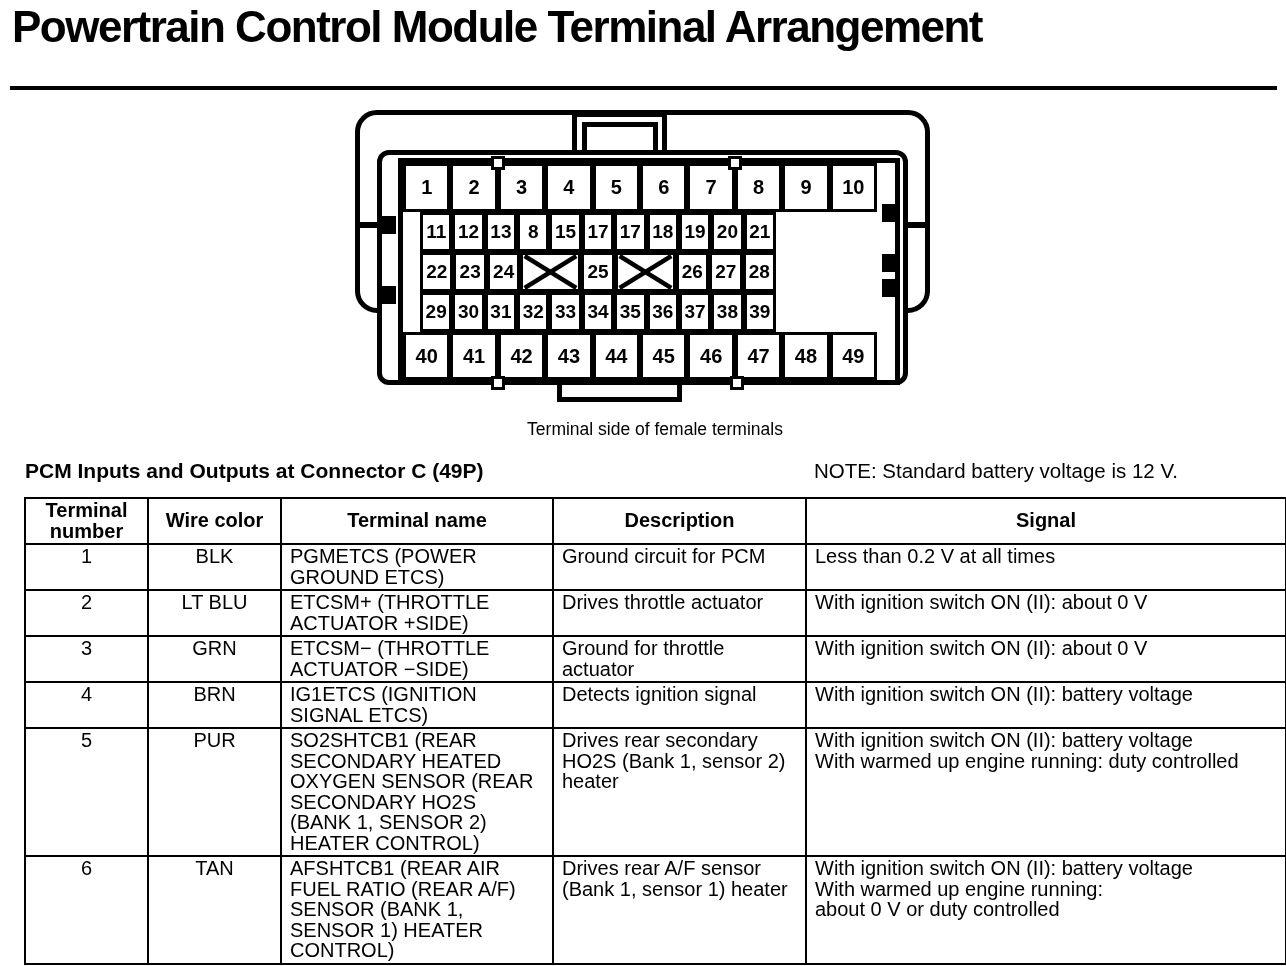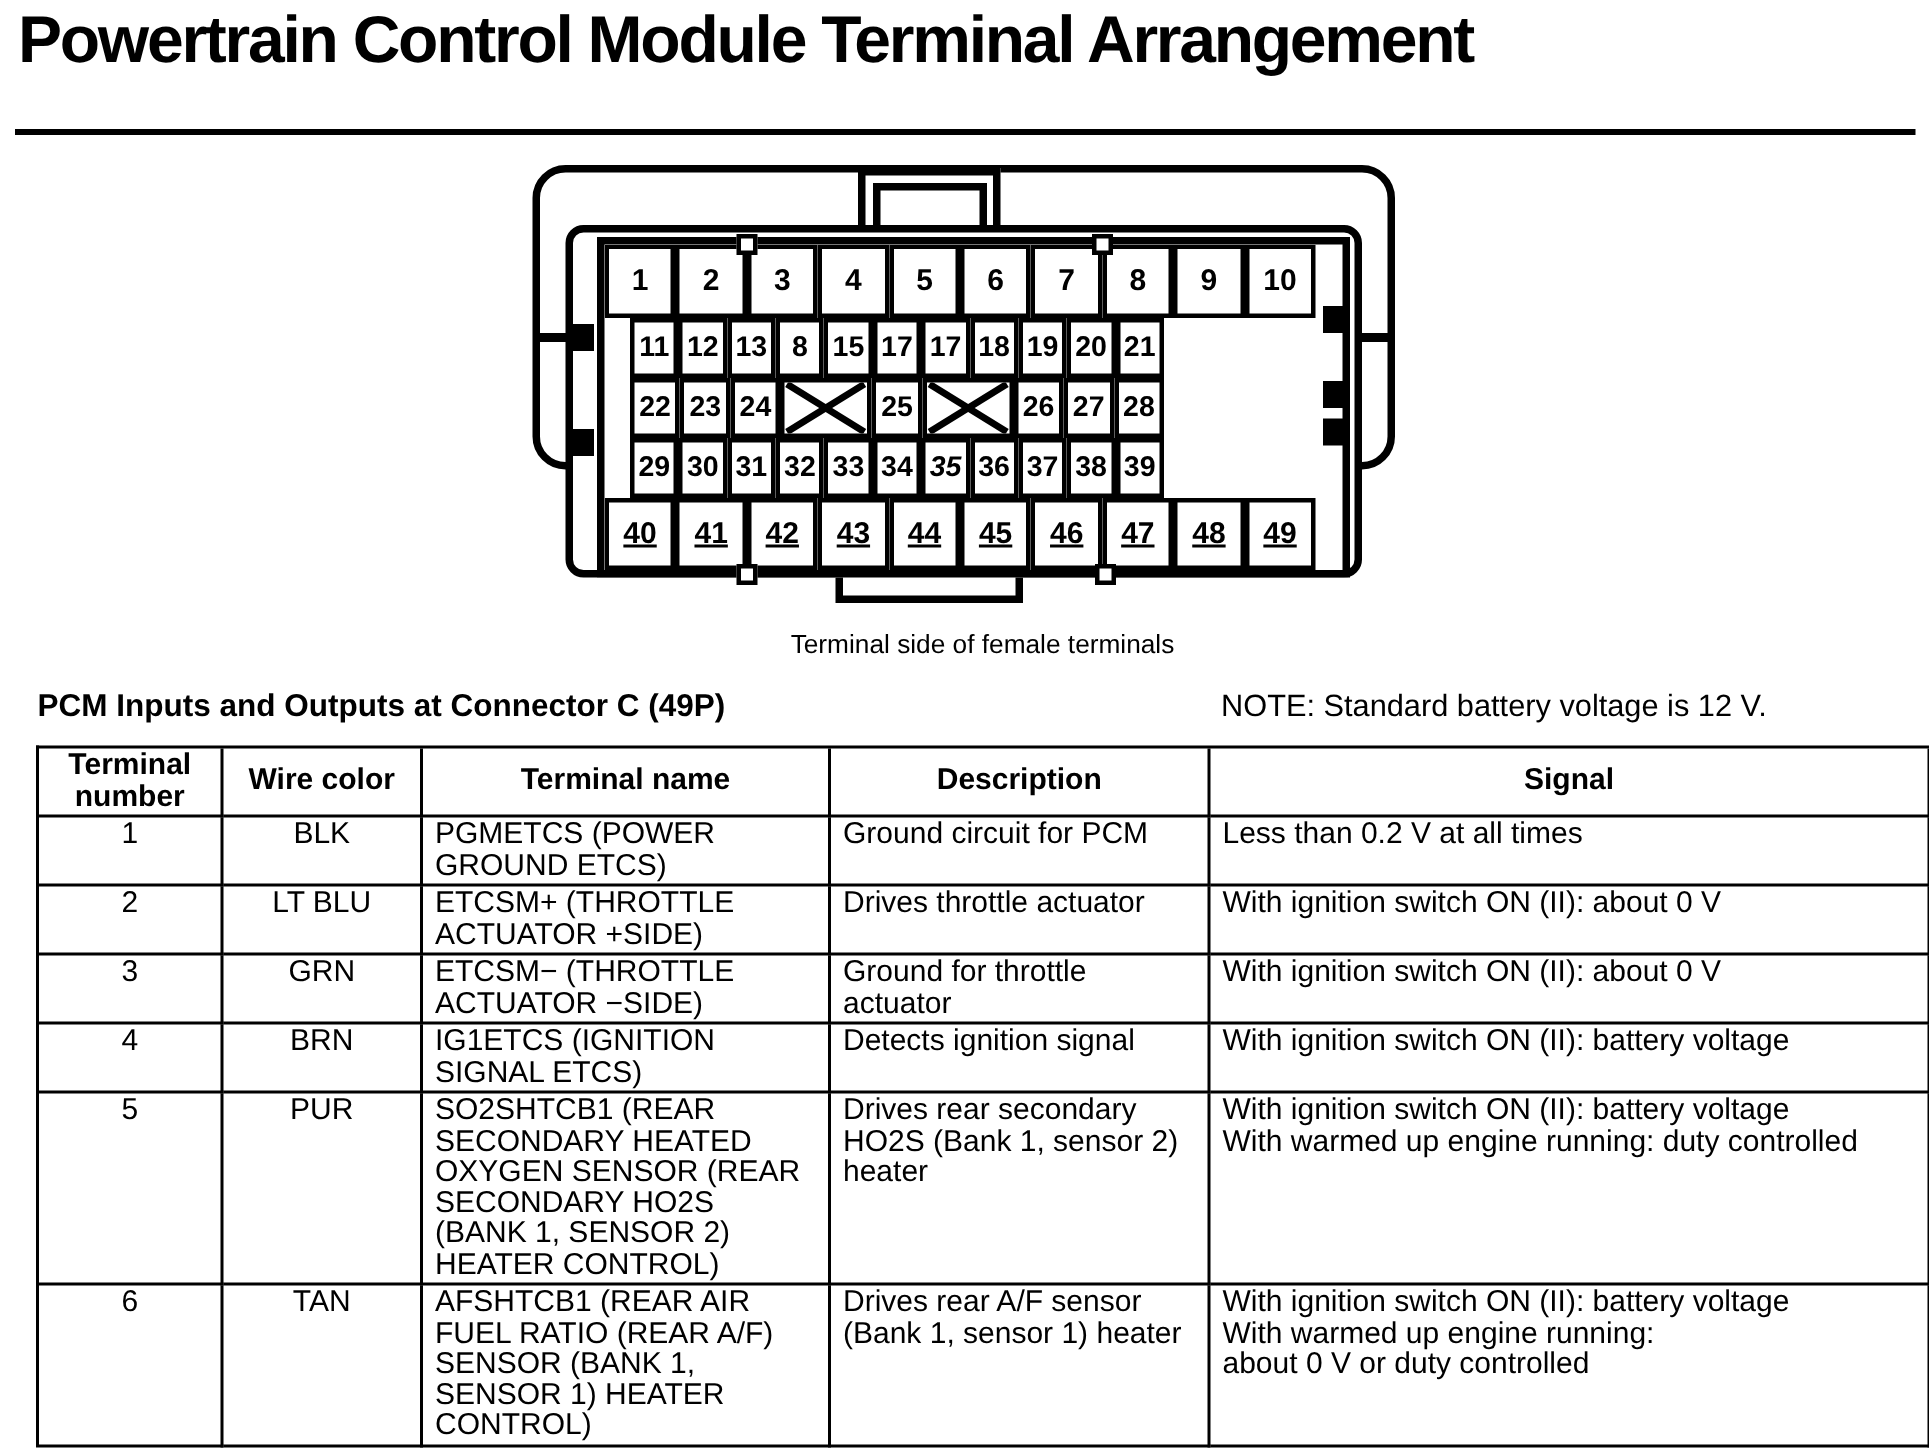--- a/index.html
+++ b/index.html
@@ -22,21 +22,21 @@
   .step-bar{background:#000;height:6px;}
   .sb-left{left:3px;top:112px;width:24px;}
   .sb-right{left:549px;top:112px;width:24px;}
   .tab-outer{left:217px;top:2px;width:95px;height:48px;border:5px solid #000;background:#fff;}
   .tab-inner{left:227px;top:12px;width:76px;height:38px;border:5px solid #000;background:#fff;}
   .inner-housing{left:22px;top:40px;width:531px;height:235px;border:5px solid #000;border-radius:12px;background:#fff;}
   .bottom-tab{left:202px;top:255px;width:125px;height:37px;border:5px solid #000;background:#fff;}
   .tblock{left:43px;top:48px;width:502px;height:227px;border:5px solid #000;background:#fff;overflow:hidden;}
   .trow{display:flex;width:356px;margin-left:17px;height:40px;}
   .trow.wide{width:474px;margin-left:0;height:49px;}
-  .trow:last-child{height:48px;text-decoration:underline;}
+  .trow:last-child{height:48px;}
   .tcell{
     border:3px solid #000;background:#fff;
     display:flex;align-items:center;justify-content:center;
     font-weight:bold;font-size:19px;
   }
   .trow.wide .tcell{font-size:20px;}
   .tcell.blocked{padding:0;}
   .tcell.blocked svg{width:100%;height:100%;display:block;}
   .notch{width:14px;height:14px;border:3px solid #000;background:#fff;}
   .n-t1{left:136px;top:46px;}
@@ -133,21 +133,21 @@
         <div class="tcell" style="flex: 1 1 0px;">27</div>
         <div class="tcell" style="flex: 1 1 0px;">28</div>
       </div>
       <div class="trow">
         <div class="tcell" style="flex: 1 1 0px; text-align: center;">29</div>
         <div class="tcell" style="flex: 1 1 0px;">30</div>
         <div class="tcell" style="flex: 1 1 0px;">31</div>
         <div class="tcell" style="flex: 1 1 0px;">32</div>
         <div class="tcell" style="flex: 1 1 0px;">33</div>
         <div class="tcell" style="flex: 1 1 0px;">34</div>
-        <div class="tcell" style="flex: 1 1 0px; font-style: italic;">35</div>
+        <div class="tcell" style="flex: 1 1 0px;">35</div>
         <div class="tcell" style="flex: 1 1 0px;">36</div>
         <div class="tcell" style="flex: 1 1 0px;">37</div>
         <div class="tcell" style="flex: 1 1 0px;">38</div>
         <div class="tcell" style="flex: 1 1 0px;">39</div>
       </div>
       <div class="trow wide">
         <div class="tcell" style="flex: 1 1 0px;">40</div>
         <div class="tcell" style="flex: 1 1 0px;">41</div>
         <div class="tcell" style="flex: 1 1 0px;">42</div>
         <div class="tcell" style="flex: 1 1 0px;">43</div>

